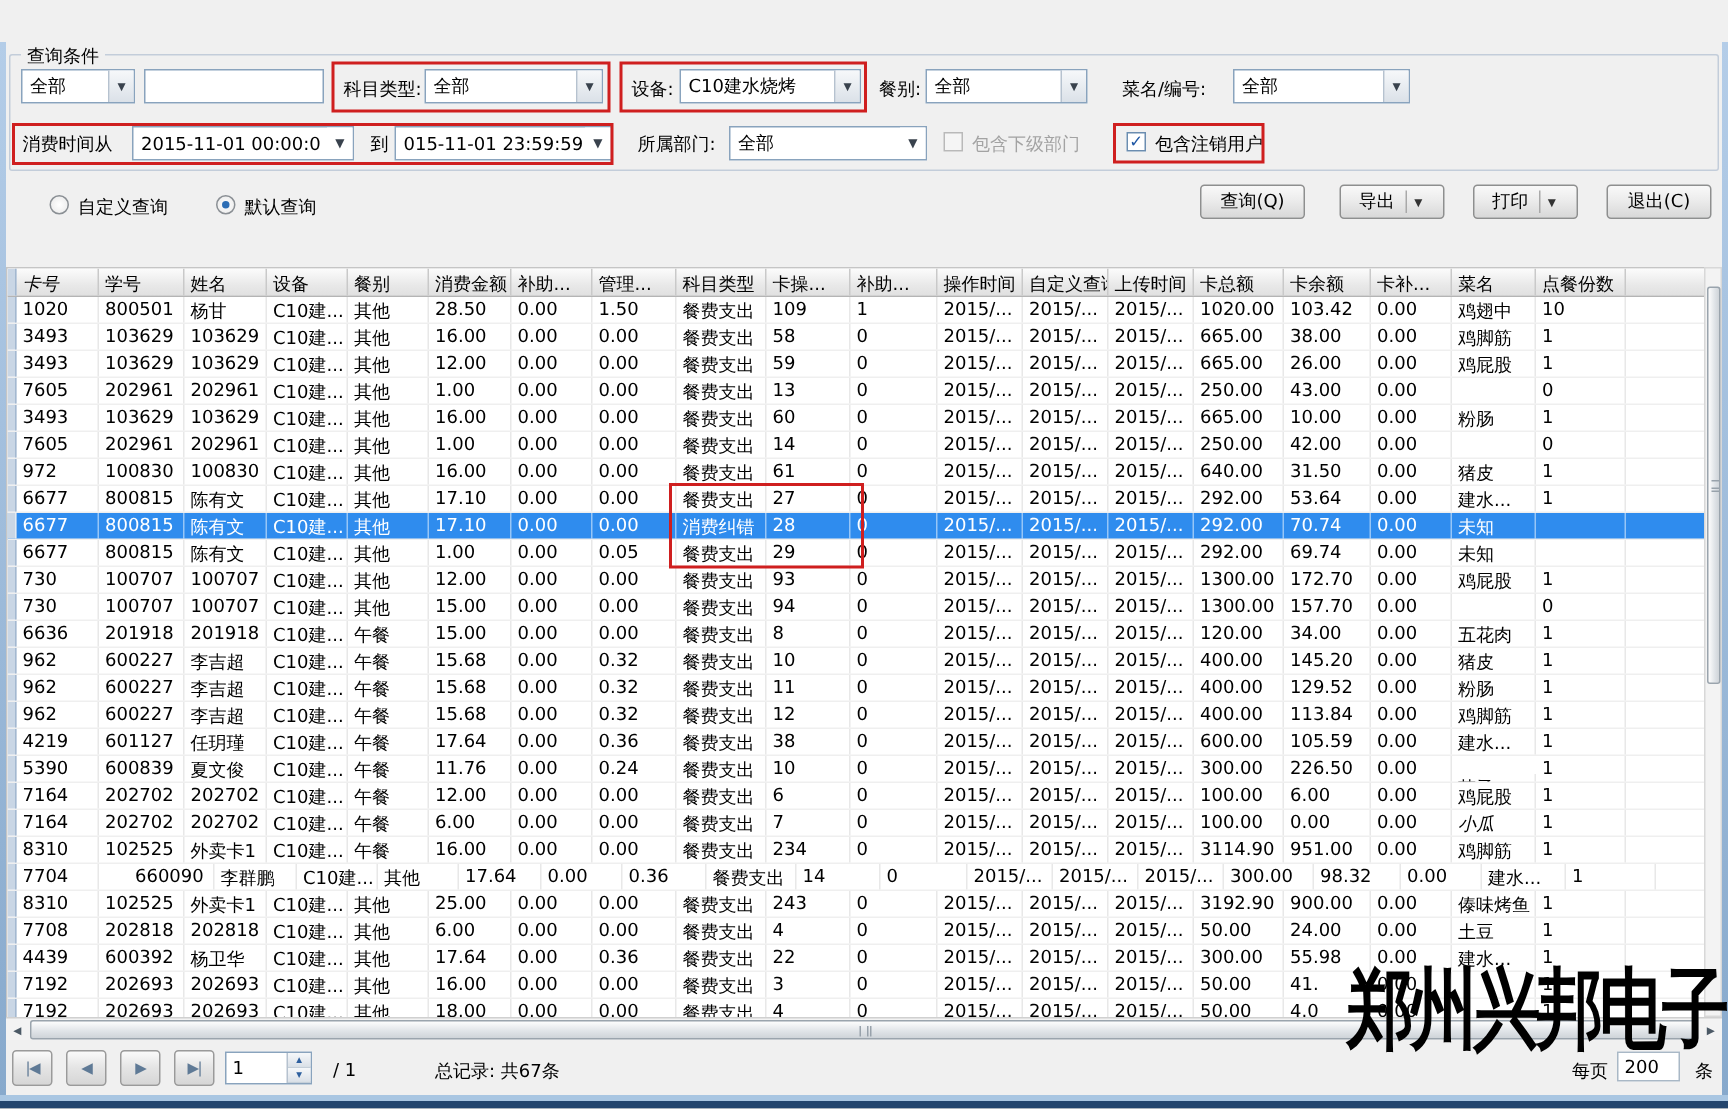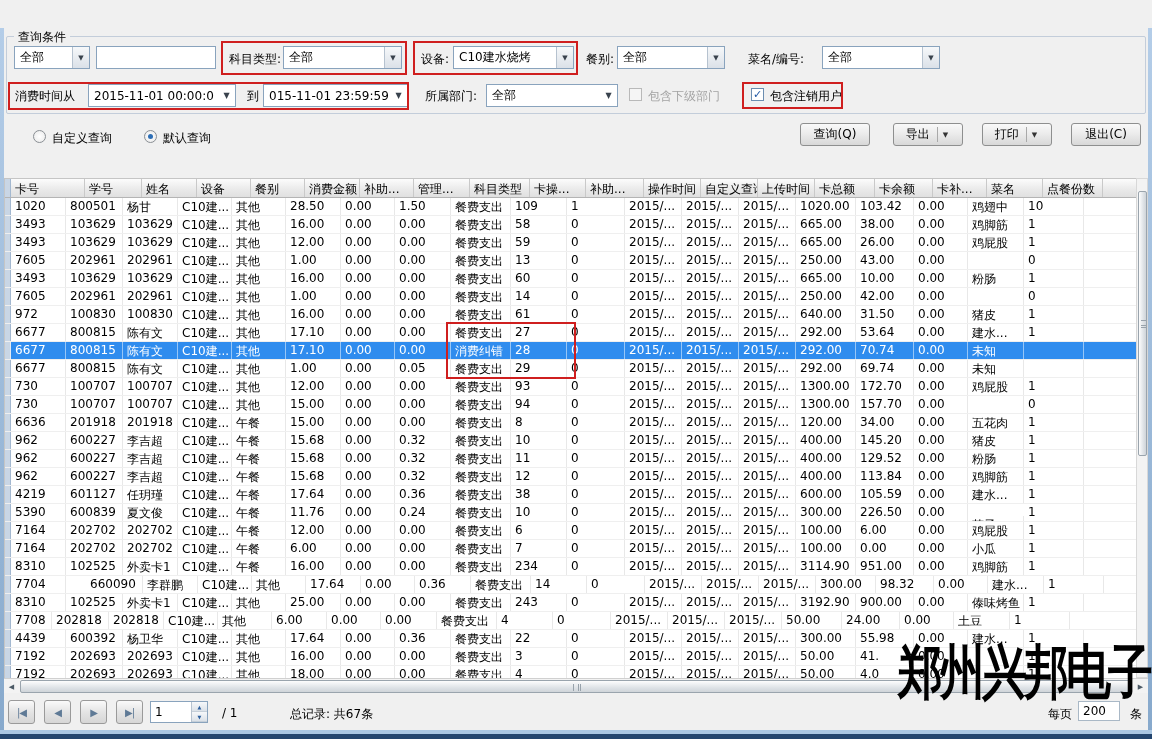--- a/index.html
+++ b/index.html
@@ -186,21 +186,21 @@
     <span class="sep"></span>
     <span class="darr">▼</span>
   </div>
   <div class="btn" style="left:1071px;top:123px;width:70px;">
     <span>退出(C)</span>
   </div>
 
   <div class="grid">
     <div class="ghead" id="grid-header">
         <div class="hcell ind" style="width: 6px;"></div>
-        <div class="hcell" style="width: 74px;">卡号</div>
+        <div class="hcell" style="width: 55px; font-style: italic;">卡号</div>
         <div class="hcell" style="width: 57px;">学号</div>
         <div class="hcell" style="width: 55px;">姓名</div>
         <div class="hcell" style="width: 54px;">设备</div>
         <div class="hcell" style="width: 54px;">餐别</div>
         <div class="hcell" style="width: 55px;">消费金额</div>
         <div class="hcell" style="width: 54px;">补助...</div>
         <div class="hcell" style="width: 56px;">管理...</div>
         <div class="hcell" style="width: 60px;">科目类型</div>
         <div class="hcell" style="width: 56px;">卡操...</div>
         <div class="hcell" style="width: 58px;">补助...</div>
@@ -644,21 +644,21 @@
           <div class="gcell" style="width: 56px;">0.00</div>
           <div class="gcell" style="width: 60px;">餐费支出</div>
           <div class="gcell" style="width: 56px;">7</div>
           <div class="gcell" style="width: 58px;">0</div>
           <div class="gcell" style="width: 57px;">2015/...</div>
           <div class="gcell" style="width: 57px;">2015/...</div>
           <div class="gcell" style="width: 57px;">2015/...</div>
           <div class="gcell" style="width: 60px;">100.00</div>
           <div class="gcell" style="width: 58px;">0.00</div>
           <div class="gcell" style="width: 54px;">0.00</div>
-          <div class="gcell" style="width: 56px;">小瓜</div>
+          <div class="gcell" style="width: 56px; font-style: italic;">小瓜</div>
           <div class="gcell" style="width: 60px;">1</div>
         </div>
         <div class="grow">
           <div class="gcell ind" style="width: 6px;"></div>
           <div class="gcell" style="width: 55px;">8310</div>
           <div class="gcell" style="width: 57px;">102525</div>
           <div class="gcell" style="width: 55px;">外卖卡1</div>
           <div class="gcell" style="width: 54px;">C10建...</div>
           <div class="gcell" style="width: 54px;">午餐</div>
           <div class="gcell" style="width: 55px;">16.00</div>
@@ -715,21 +715,21 @@
           <div class="gcell" style="width: 57px;">2015/...</div>
           <div class="gcell" style="width: 57px;">2015/...</div>
           <div class="gcell" style="width: 60px;">3192.90</div>
           <div class="gcell" style="width: 58px;">900.00</div>
           <div class="gcell" style="width: 54px;">0.00</div>
           <div class="gcell" style="width: 56px;">傣味烤鱼</div>
           <div class="gcell" style="width: 60px;">1</div>
         </div>
         <div class="grow">
           <div class="gcell ind" style="width: 6px;"></div>
-          <div class="gcell" style="width: 41px;">7708</div>
+          <div class="gcell" style="width: 55px;">7708</div>
           <div class="gcell" style="width: 57px;">202818</div>
           <div class="gcell" style="width: 55px;">202818</div>
           <div class="gcell" style="width: 54px;">C10建...</div>
           <div class="gcell" style="width: 54px;">其他</div>
           <div class="gcell" style="width: 55px;">6.00</div>
           <div class="gcell" style="width: 54px;">0.00</div>
           <div class="gcell" style="width: 56px;">0.00</div>
           <div class="gcell" style="width: 60px;">餐费支出</div>
           <div class="gcell" style="width: 56px;">4</div>
           <div class="gcell" style="width: 58px;">0</div>

